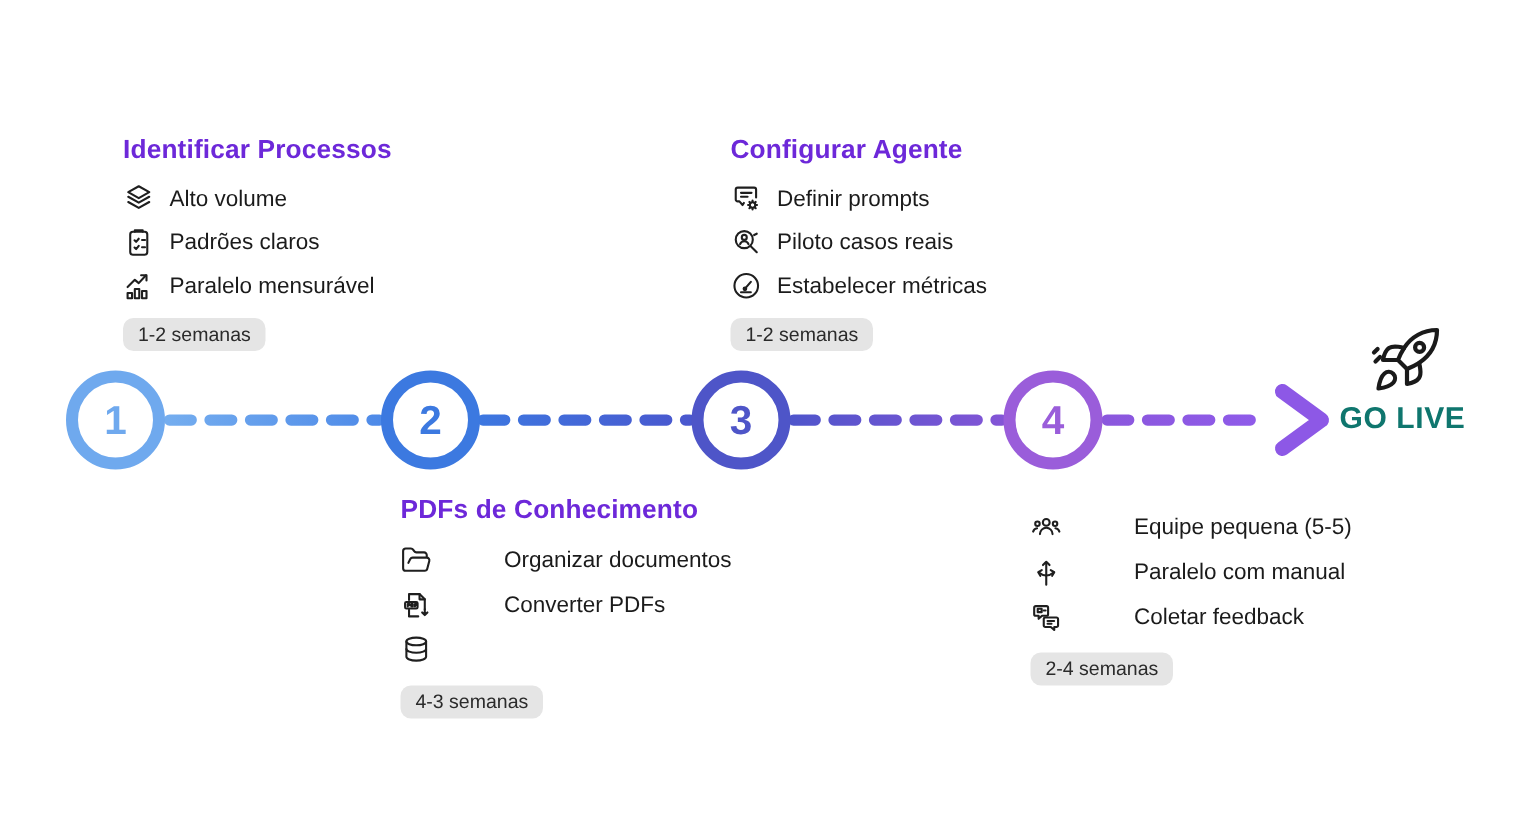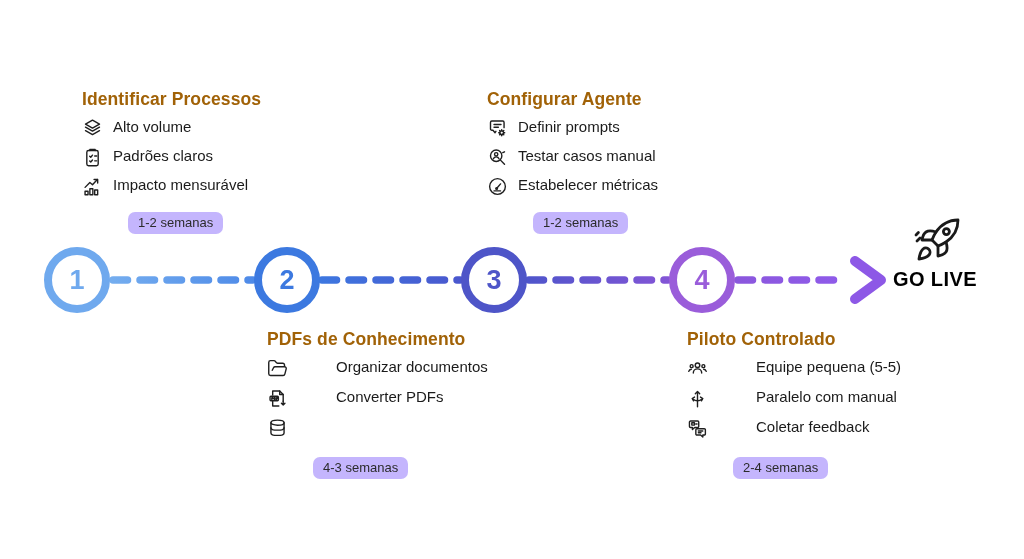--- a/index.html
+++ b/index.html
@@ -2,41 +2,41 @@
 <html><head>
 <meta charset="utf-8">
 <style>
   html,body{margin:0;padding:0;}
   body{
     width:1024px;height:559px;background:#ffffff;position:relative;overflow:hidden;
     font-family:"Liberation Sans",sans-serif;color:#141414;
   }
   
   .step{position:absolute;}
-  .step-title{margin:0;font-size:17.5px;font-weight:700;color:#a16207;letter-spacing:.1px;line-height:22px;}
+  .step-title{margin:0;font-size:17.5px;font-weight:700;color:#6d28d9;letter-spacing:.1px;line-height:22px;}
   .rows{margin-top:8px;}
-  .row{display:flex;gap:10px;}
+  .row{display:flex;align-items:center;gap:10px;}
   .step.above .row{height:29px;}
   .step.below .row{height:30px;gap:48px;}
   .row svg{width:21px;height:21px;flex:none;stroke:#1f1f1f;fill:none;stroke-width:1.6;stroke-linecap:round;stroke-linejoin:round;}
   .row-label{font-size:15px;color:#1b1b1b;}
-  .badge{display:inline-block;background:#c4b5fd;color:#2b2b2b;font-size:13px;line-height:15px;border-radius:7px;padding:3px 10px 4px;margin-left:46px;}
+  .badge{display:inline-block;background:#e5e5e5;color:#2b2b2b;font-size:13px;line-height:15px;border-radius:7px;padding:3px 10px 4px;}
   .step.above .badge{margin-top:7px;}
   .step.below .badge{margin-top:9px;}
   
   .circle{
     position:absolute;top:247px;width:66px;height:66px;box-sizing:border-box;
     border:8px solid #888;border-radius:50%;background:#ffffff;
     display:flex;align-items:center;justify-content:center;
     font-size:27px;font-weight:700;
   }
   
   #timeline-svg{position:absolute;left:0;top:0;pointer-events:none;}
   
-  .golive-label{position:absolute;left:893px;top:268px;font-size:20px;font-weight:700;color:#000000;letter-spacing:.4px;}
+  .golive-label{position:absolute;left:893px;top:268px;font-size:20px;font-weight:700;color:#0f766e;letter-spacing:.4px;}
   .rocket{position:absolute;left:914px;top:216px;width:48px;height:48px;}
   .rocket svg{width:48px;height:48px;stroke:#1a1a1a;fill:none;stroke-width:1.4;stroke-linecap:round;stroke-linejoin:round;}
 </style>
 </head>
 <body>
 
 <svg id="timeline-svg" width="1024" height="559" viewBox="0 0 1024 559">
   <defs>
     <linearGradient id="seg0" gradientUnits="userSpaceOnUse" x1="112" y1="280" x2="253" y2="280">
       <stop offset="0" stop-color="#74ADEF"></stop>
@@ -98,21 +98,21 @@
       <span class="row-label">Padrões claros</span>
     </div>
     <div class="row">
       <svg viewBox="0 0 24 24">
         <path d="M3.5 13 9 7.5l3 2.5 5.5-6"></path>
           <path d="M13.8 4H17.9v4"></path>
         <rect x="3.5" y="17.5" width="3.4" height="4"></rect>
           <rect x="9" y="14.5" width="3.4" height="7"></rect>
           <rect x="14.5" y="16" width="3.4" height="5.5"></rect>
       </svg>
-      <span class="row-label">Impacto mensurável</span>
+      <span class="row-label">Paralelo mensurável</span>
     </div>
   </div>
   <span class="badge">1-2 semanas</span>
 </div>
 
 <div class="step above" style="left:487px;top:88px">
   <h2 class="step-title">Configurar Agente</h2>
   <div class="rows">
     <div class="row">
       <svg viewBox="0 0 24 24">
@@ -125,21 +125,21 @@
       <span class="row-label">Definir prompts</span>
     </div>
     <div class="row">
       <svg viewBox="0 0 24 24">
         <circle cx="10.5" cy="10" r="6.5"></circle>
         <circle cx="10.5" cy="8.3" r="1.9"></circle>
           <path d="M7.3 13.5a3.4 3.4 0 0 1 6.4 0"></path>
         <path d="m15.4 15 4.6 4.6"></path>
           <path d="M18 6.5l2-1"></path>
       </svg>
-      <span class="row-label">Testar casos manual</span>
+      <span class="row-label">Piloto casos reais</span>
     </div>
     <div class="row">
       <svg viewBox="0 0 24 24">
         <circle cx="12" cy="12" r="9"></circle>
         <path d="m11.2 14 4.3-5"></path>
           <circle cx="11" cy="14.3" r="1"></circle>
         <path d="M8 17h7.5"></path>
       </svg>
       <span class="row-label">Estabelecer métricas</span>
     </div>
@@ -172,21 +172,20 @@
         <ellipse cx="12" cy="5.3" rx="7.5" ry="2.9"></ellipse>
         <path d="M4.5 5.3v5.7c0 1.6 3.36 2.9 7.5 2.9s7.5-1.3 7.5-2.9V5.3"></path>
         <path d="M4.5 11v6c0 1.6 3.36 2.9 7.5 2.9s7.5-1.3 7.5-2.9v-6"></path>
       </svg>
     </div>
   </div>
   <span class="badge">4-3 semanas</span>
 </div>
 
 <div class="step below" style="left:687px;top:328px">
-  <h2 class="step-title">Piloto Controlado</h2>
   <div class="rows">
     <div class="row">
       <svg viewBox="0 0 24 24">
         <circle cx="12" cy="8.3" r="2.6"></circle>
           <path d="M7.2 17.2a4.8 4.8 0 0 1 9.6 0"></path>
         <circle cx="5.3" cy="9.3" r="1.7"></circle>
           <path d="M2 15.3a3.6 3.6 0 0 1 3-2.5"></path>
         <circle cx="18.7" cy="9.3" r="1.7"></circle>
           <path d="M22 15.3a3.6 3.6 0 0 0-3-2.5"></path>
       </svg>

